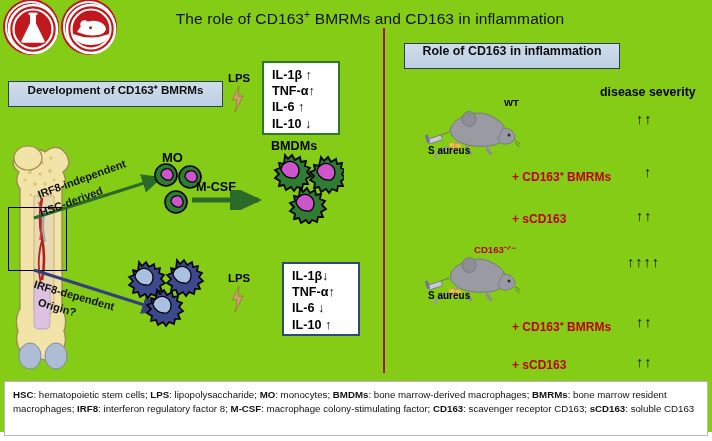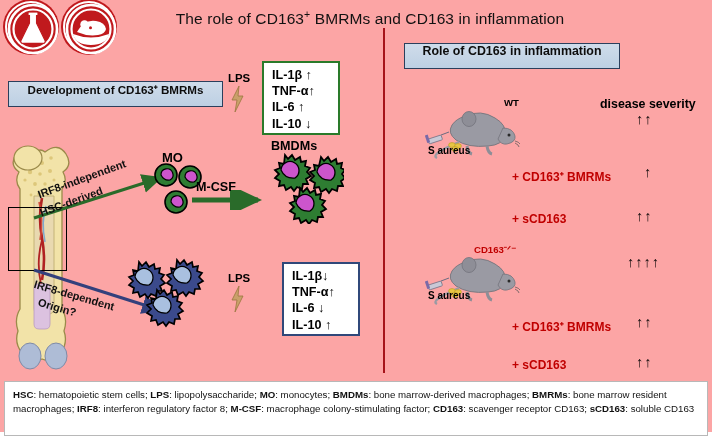--- a/index.html
+++ b/index.html
@@ -1,18 +1,18 @@
 <!DOCTYPE html>
 <html><head>
 <meta charset="utf-8">
 <style>
   html,body{margin:0;padding:0;background:#ffffff;}
   body{width:712px;height:441px;position:relative;overflow:hidden;
        font-family:"Liberation Sans", sans-serif;color:#000;}
-  .fig{position:absolute;left:0;top:0;width:712px;height:432px;background:#fca5a5;}
+  .fig{position:absolute;left:0;top:0;width:712px;height:432px;background:#84cc16;}
   .abs{position:absolute;}
 
   
   .logo-wrap{position:absolute;left:2px;top:1px;width:116px;height:52px;}
   .logo-c{position:absolute;top:0;width:52px;height:52px;border-radius:50%;
           background:#c0191d;box-sizing:border-box;border:2px solid #fff;
           box-shadow:0 0 0 2px #c0191d;}
   .logo-c.one{left:3px;}
   .logo-c.two{left:61px;}
 
@@ -56,21 +56,21 @@
   .diag.d2{left:38px;top:207px;transform:rotate(-20deg);transform-origin:left top;}
   .diag.d3{left:36px;top:278px;transform:rotate(16deg);transform-origin:left top;}
   .diag.d4{left:40px;top:296px;transform:rotate(16deg);transform-origin:left top;}
 
   
   .bolt{position:absolute;width:13px;height:26px;}
   .bolt.b1{left:231px;top:86px;}
   .bolt.b2{left:231px;top:286px;}
   
   .rlab{position:absolute;font-weight:bold;white-space:nowrap;}
-  .sev-head{left:600px;top:85px;font-size:12.4px;color:#000;margin-top:12px;}
+  .sev-head{left:600px;top:85px;font-size:12.4px;color:#000;}
   .rrow-lbl{font-size:12px;color:#c00000;}
   .rrow-arrows{font-size:14.5px;color:#000;font-weight:bold;letter-spacing:1px;}
   .mouse-lbl{font-size:9.6px;font-weight:bold;}
   .wt{left:504px;top:97px;color:#000;}
   .ko{left:474px;top:243px;color:#c00000;}
   .sau1{left:428px;top:145px;font-size:10px;color:#000;}
   .sau2{left:428px;top:290px;font-size:10px;color:#000;}
 
   
   .legend{position:absolute;left:4px;top:381px;width:704px;height:55px;

